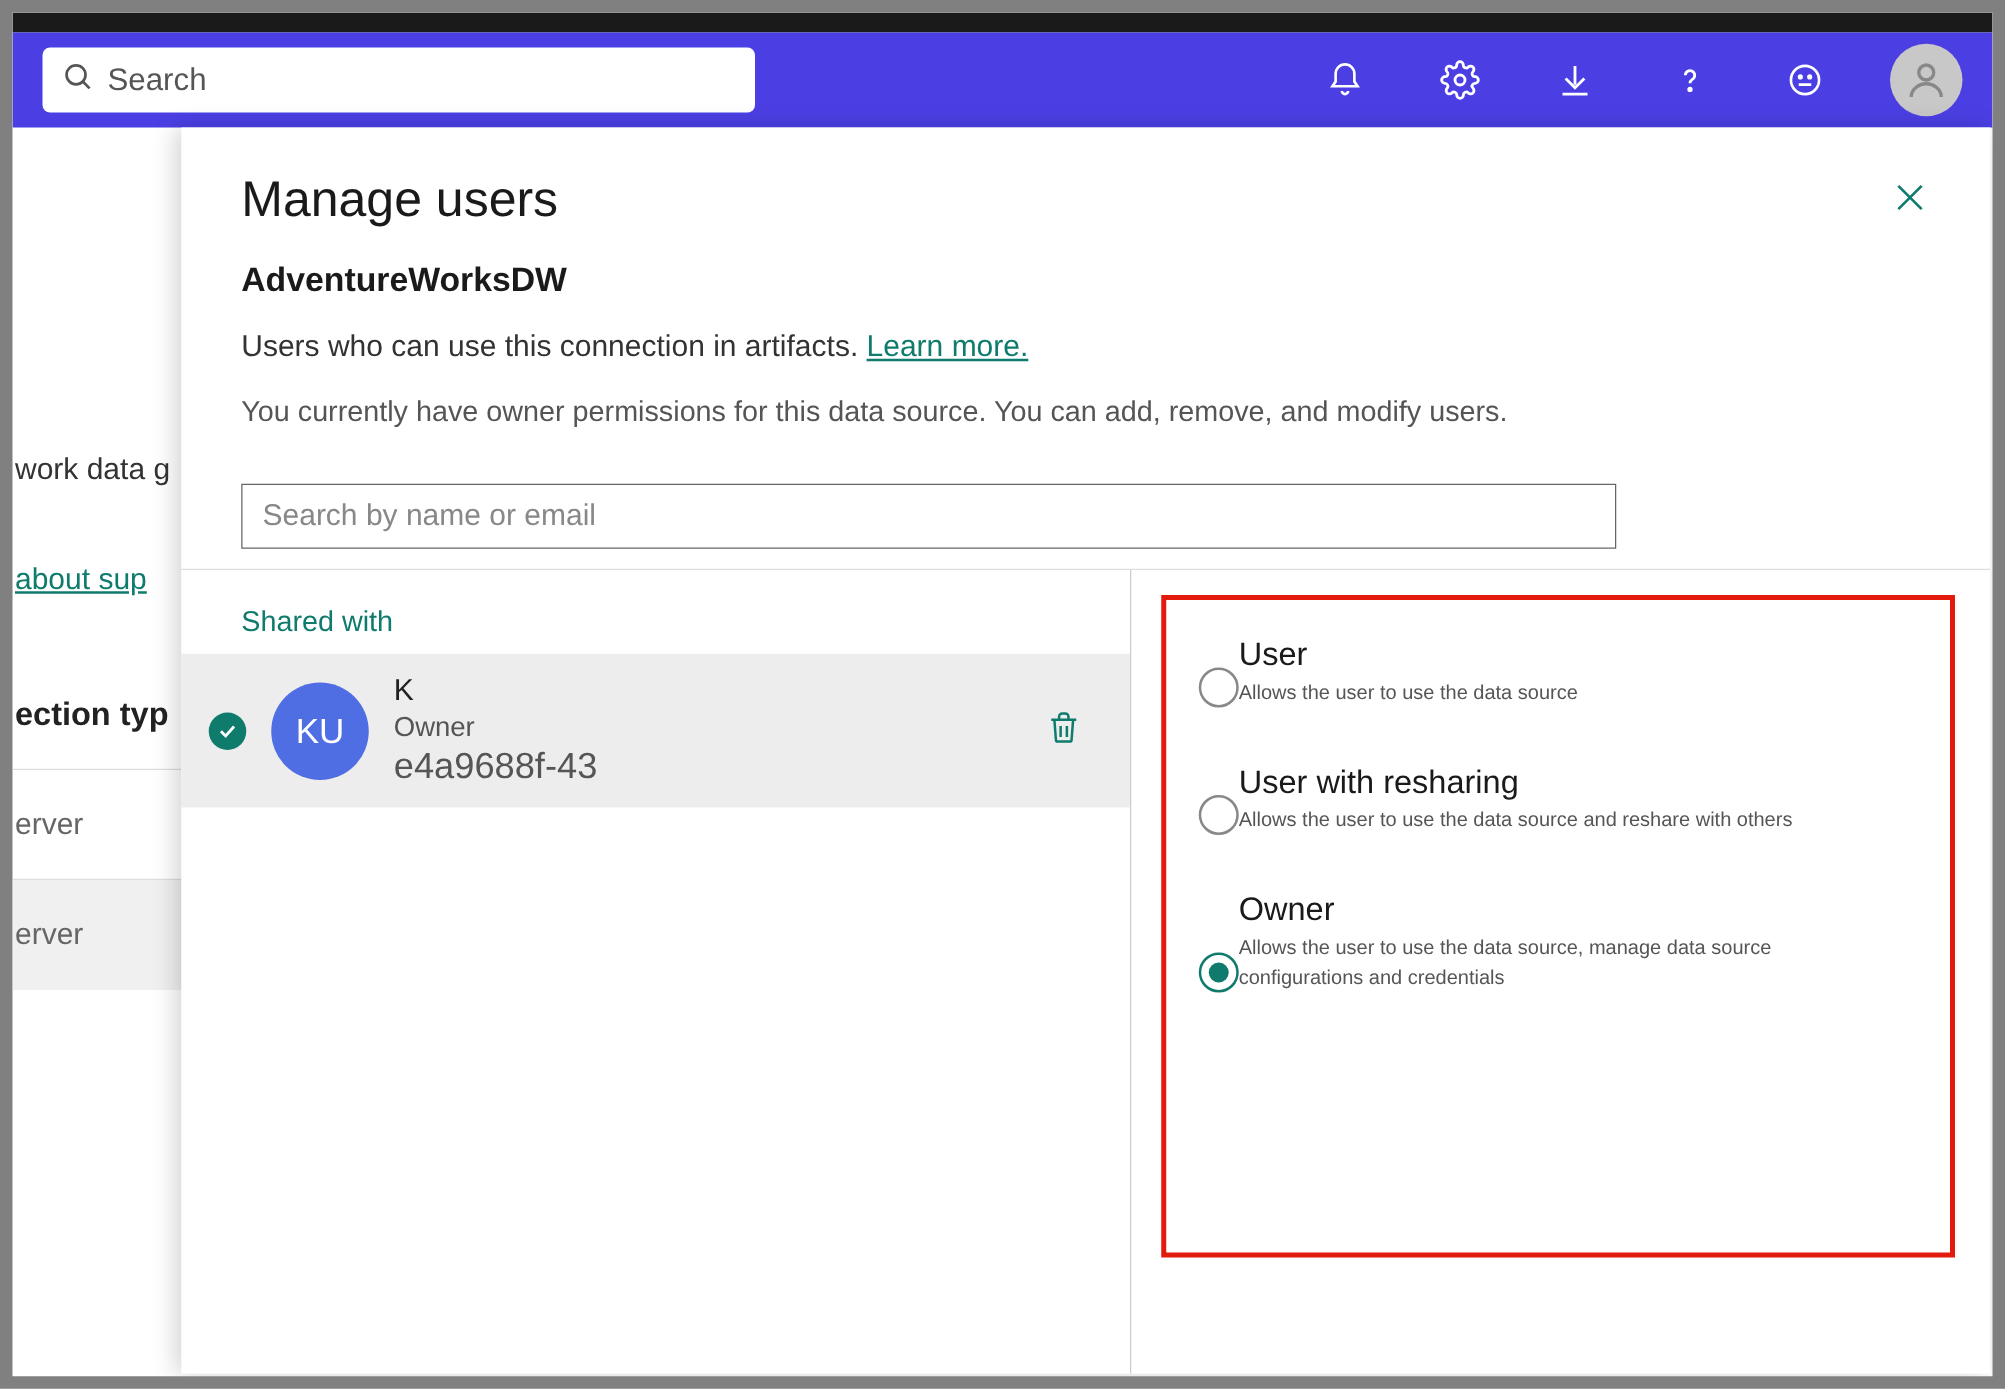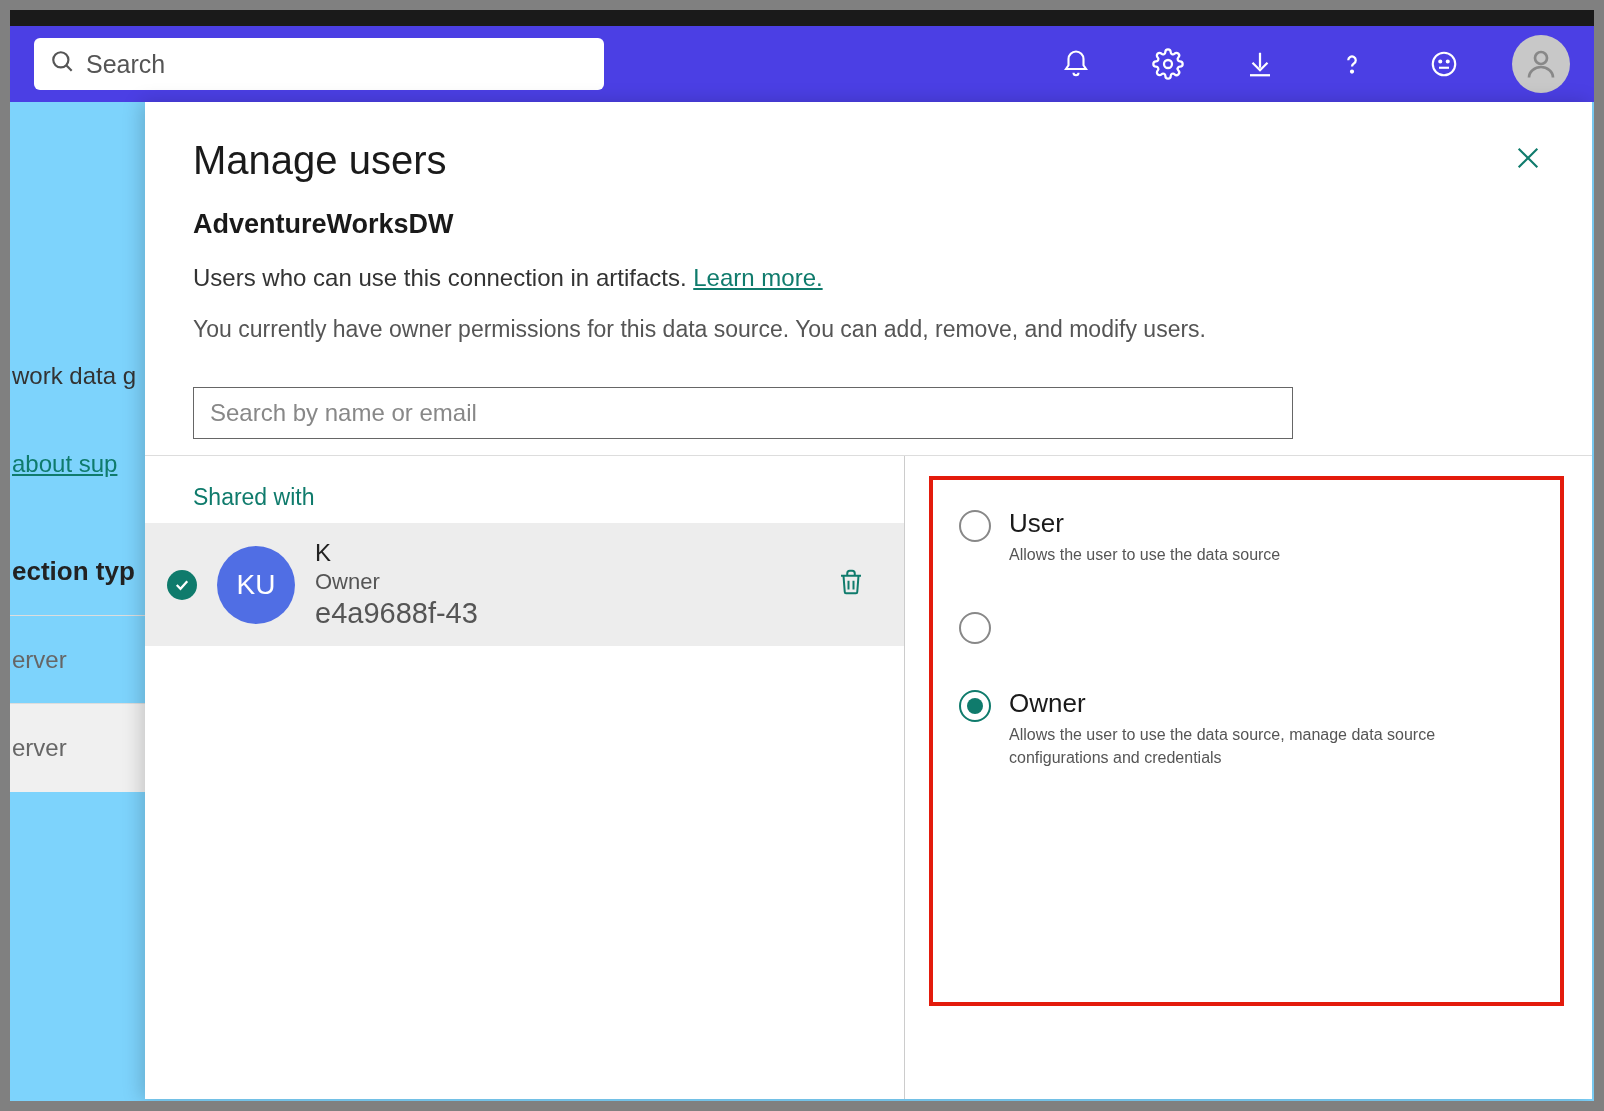--- a/index.html
+++ b/index.html
@@ -6,21 +6,21 @@
   body {
     font-family: "Segoe UI", -apple-system, sans-serif;
     background: #808080;
     width: 1604px;
     height: 1111px;
     padding: 10px;
   }
   .window {
     width: 100%;
     height: 100%;
-    background: #7dd3fc;
+    background: #ffffff;
     overflow: hidden;
     position: relative;
   }
   .titlebar {
     height: 16px;
     background: #1a1a1a;
   }
   .topbar {
     height: 76px;
     background: #4b3fe4;
@@ -193,21 +193,21 @@
   .highlight-box {
     position: absolute;
     top: 20px;
     left: 24px;
     right: 28px;
     height: 530px;
     border: 4px solid #e31b0c;
     pointer-events: none;
   }
   .role-list { padding: 24px 22px; display:flex; flex-direction:column; gap: 44px; }
-  .role-item { display:flex; gap: 18px; cursor:pointer; }
+  .role-item { display:flex; cursor:pointer;align-items:flex-end; }
   .radio {
     width: 32px; height: 32px; border-radius:50%;
     border: 2px solid #0f7b6c;
     flex-shrink: 0;
     margin-top: 2px;
     display:flex; align-items:center; justify-content:center;
   }
   .radio.off { border-color: #888; }
   .radio .dot { width:16px; height:16px; border-radius:50%; background:#0f7b6c; }
   .role-text .role-title { font-size: 26px; color:#1a1a1a; }
@@ -337,20 +337,24 @@
           <div class="role-item">
             <div class="radio off"></div>
             <div class="role-text">
               <div class="role-title">User</div>
               <div class="role-desc">Allows the user to use the data source</div>
             </div>
           </div>
 
           <div class="role-item">
             <div class="radio off"></div>
+            <div class="role-text">
+              <div class="role-title">User with resharing</div>
+              <div class="role-desc">Allows the user to use the data source and reshare with others</div>
+            </div>
           </div>
 
           <div class="role-item">
             <div class="radio">
                 <div class="dot"></div>
               </div>
             <div class="role-text">
               <div class="role-title">Owner</div>
               <div class="role-desc">Allows the user to use the data source, manage data source configurations and credentials</div>
             </div>

